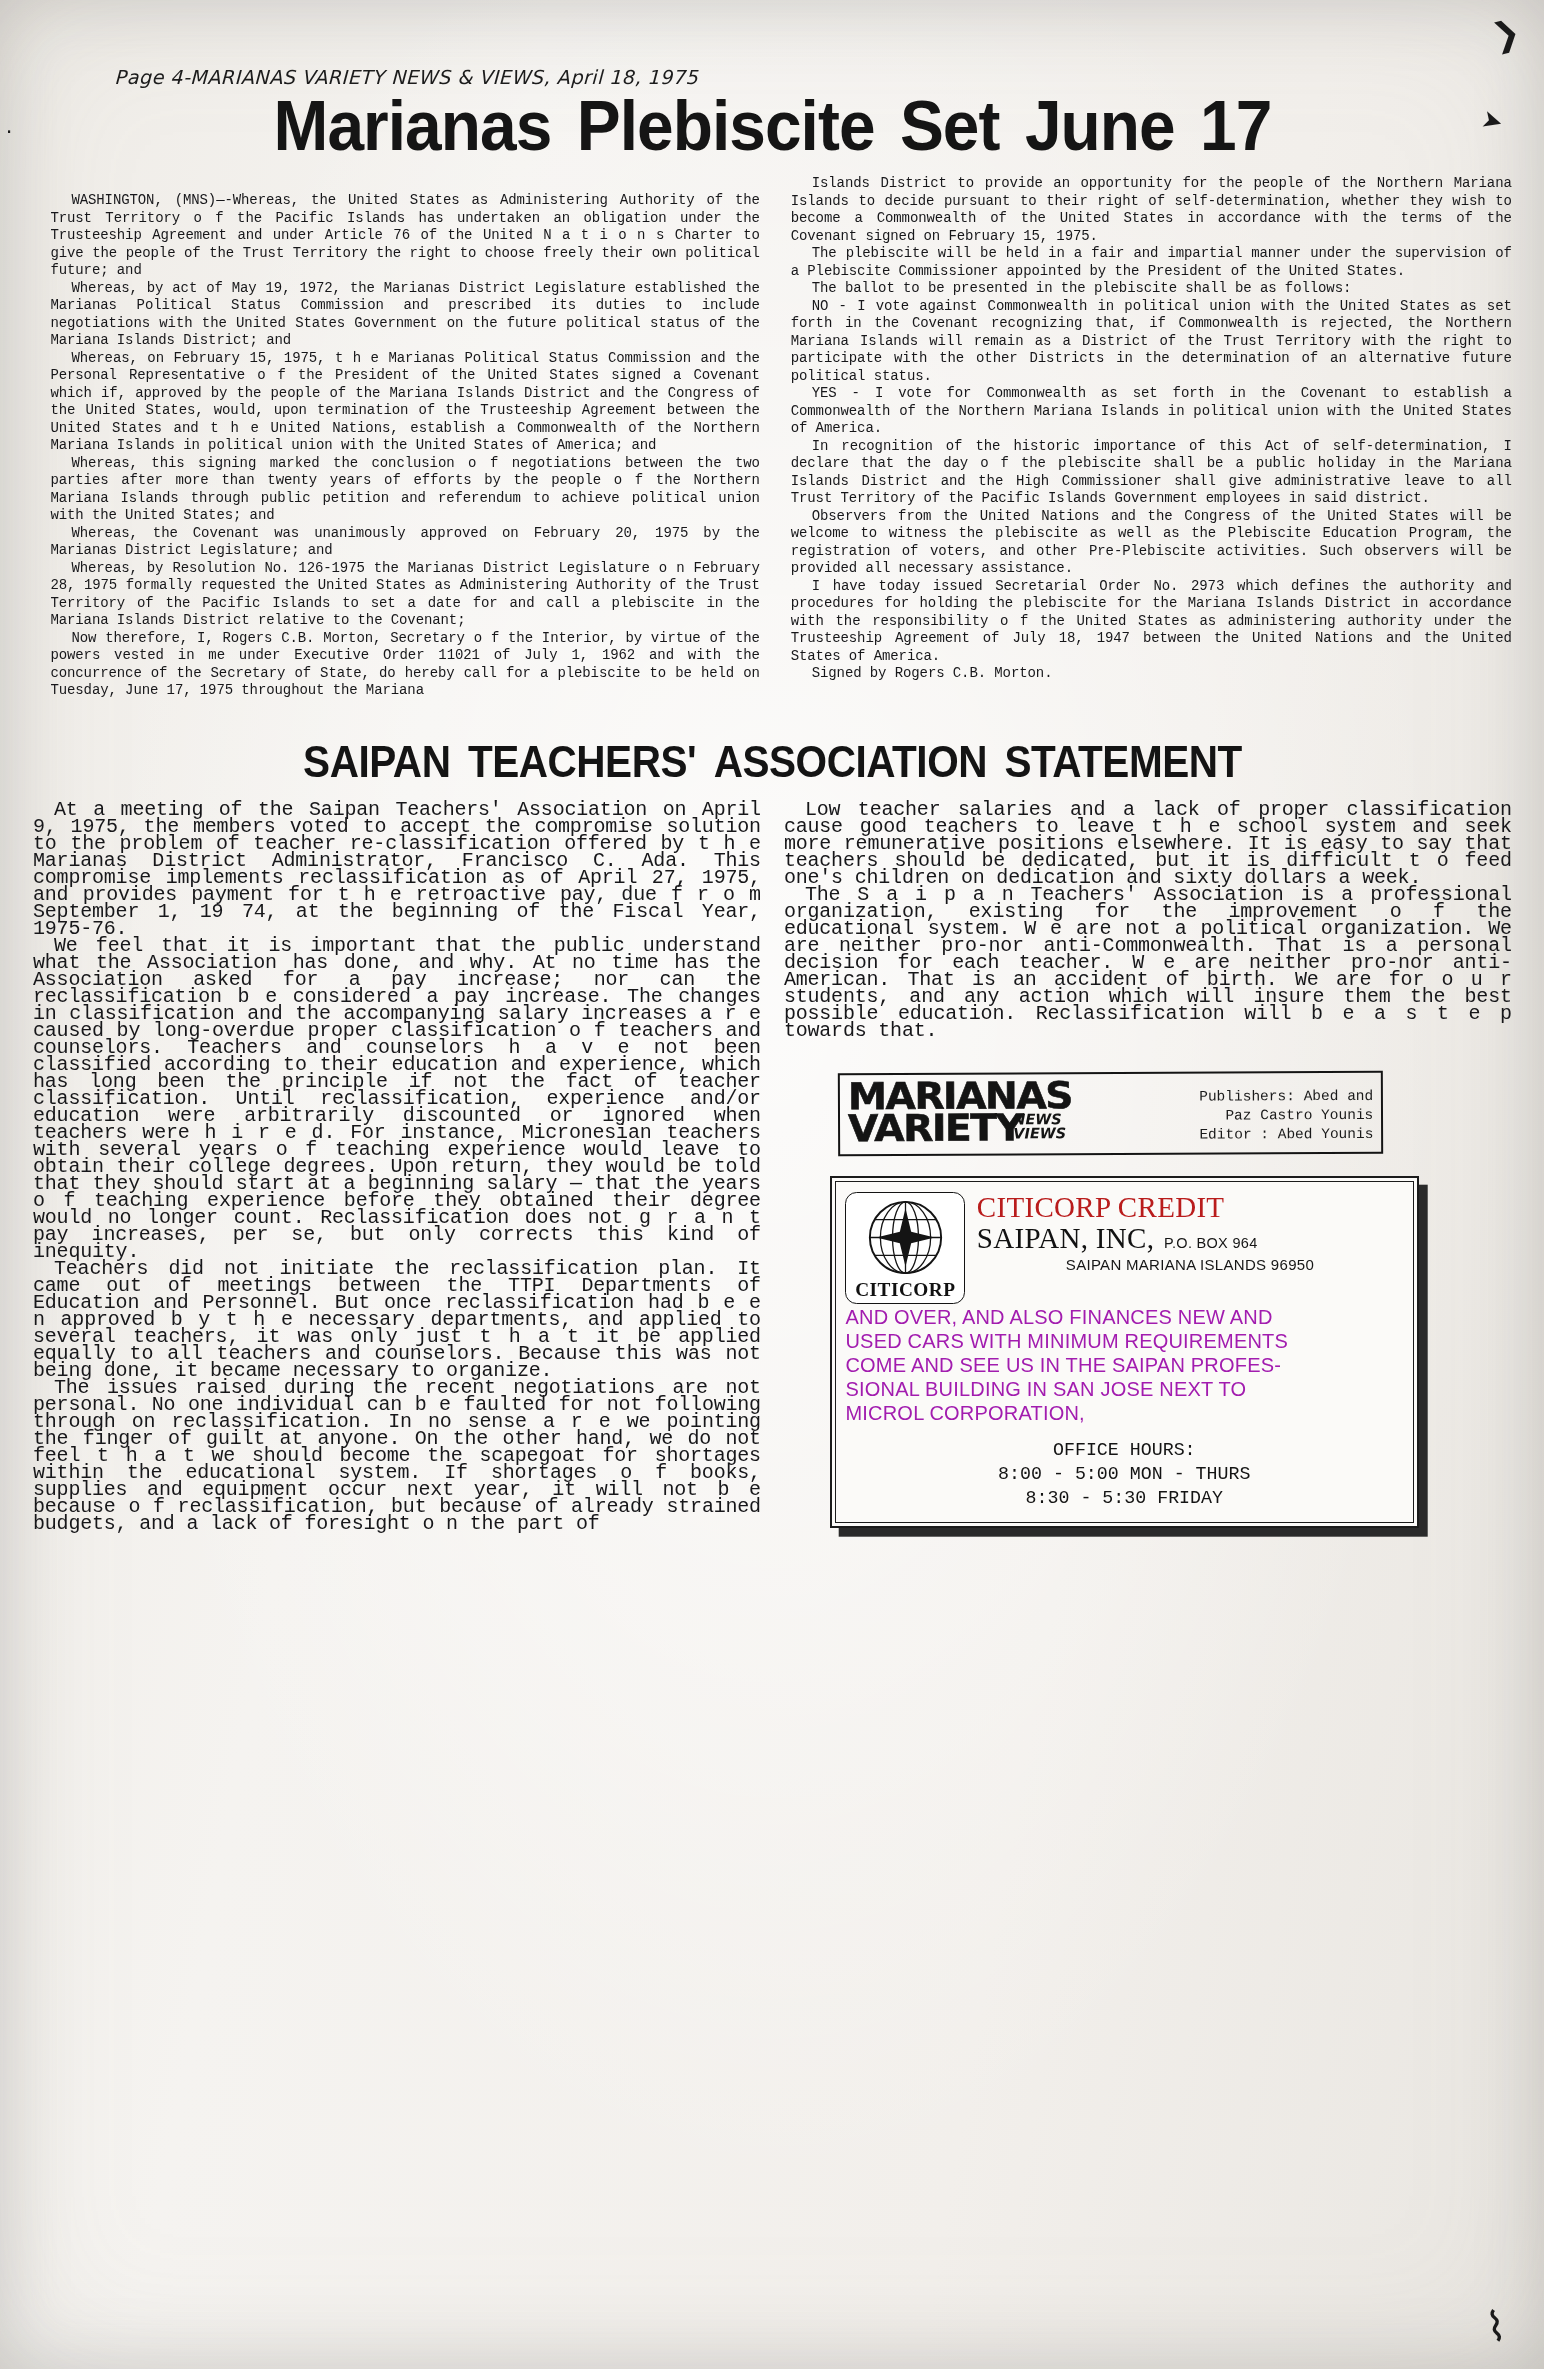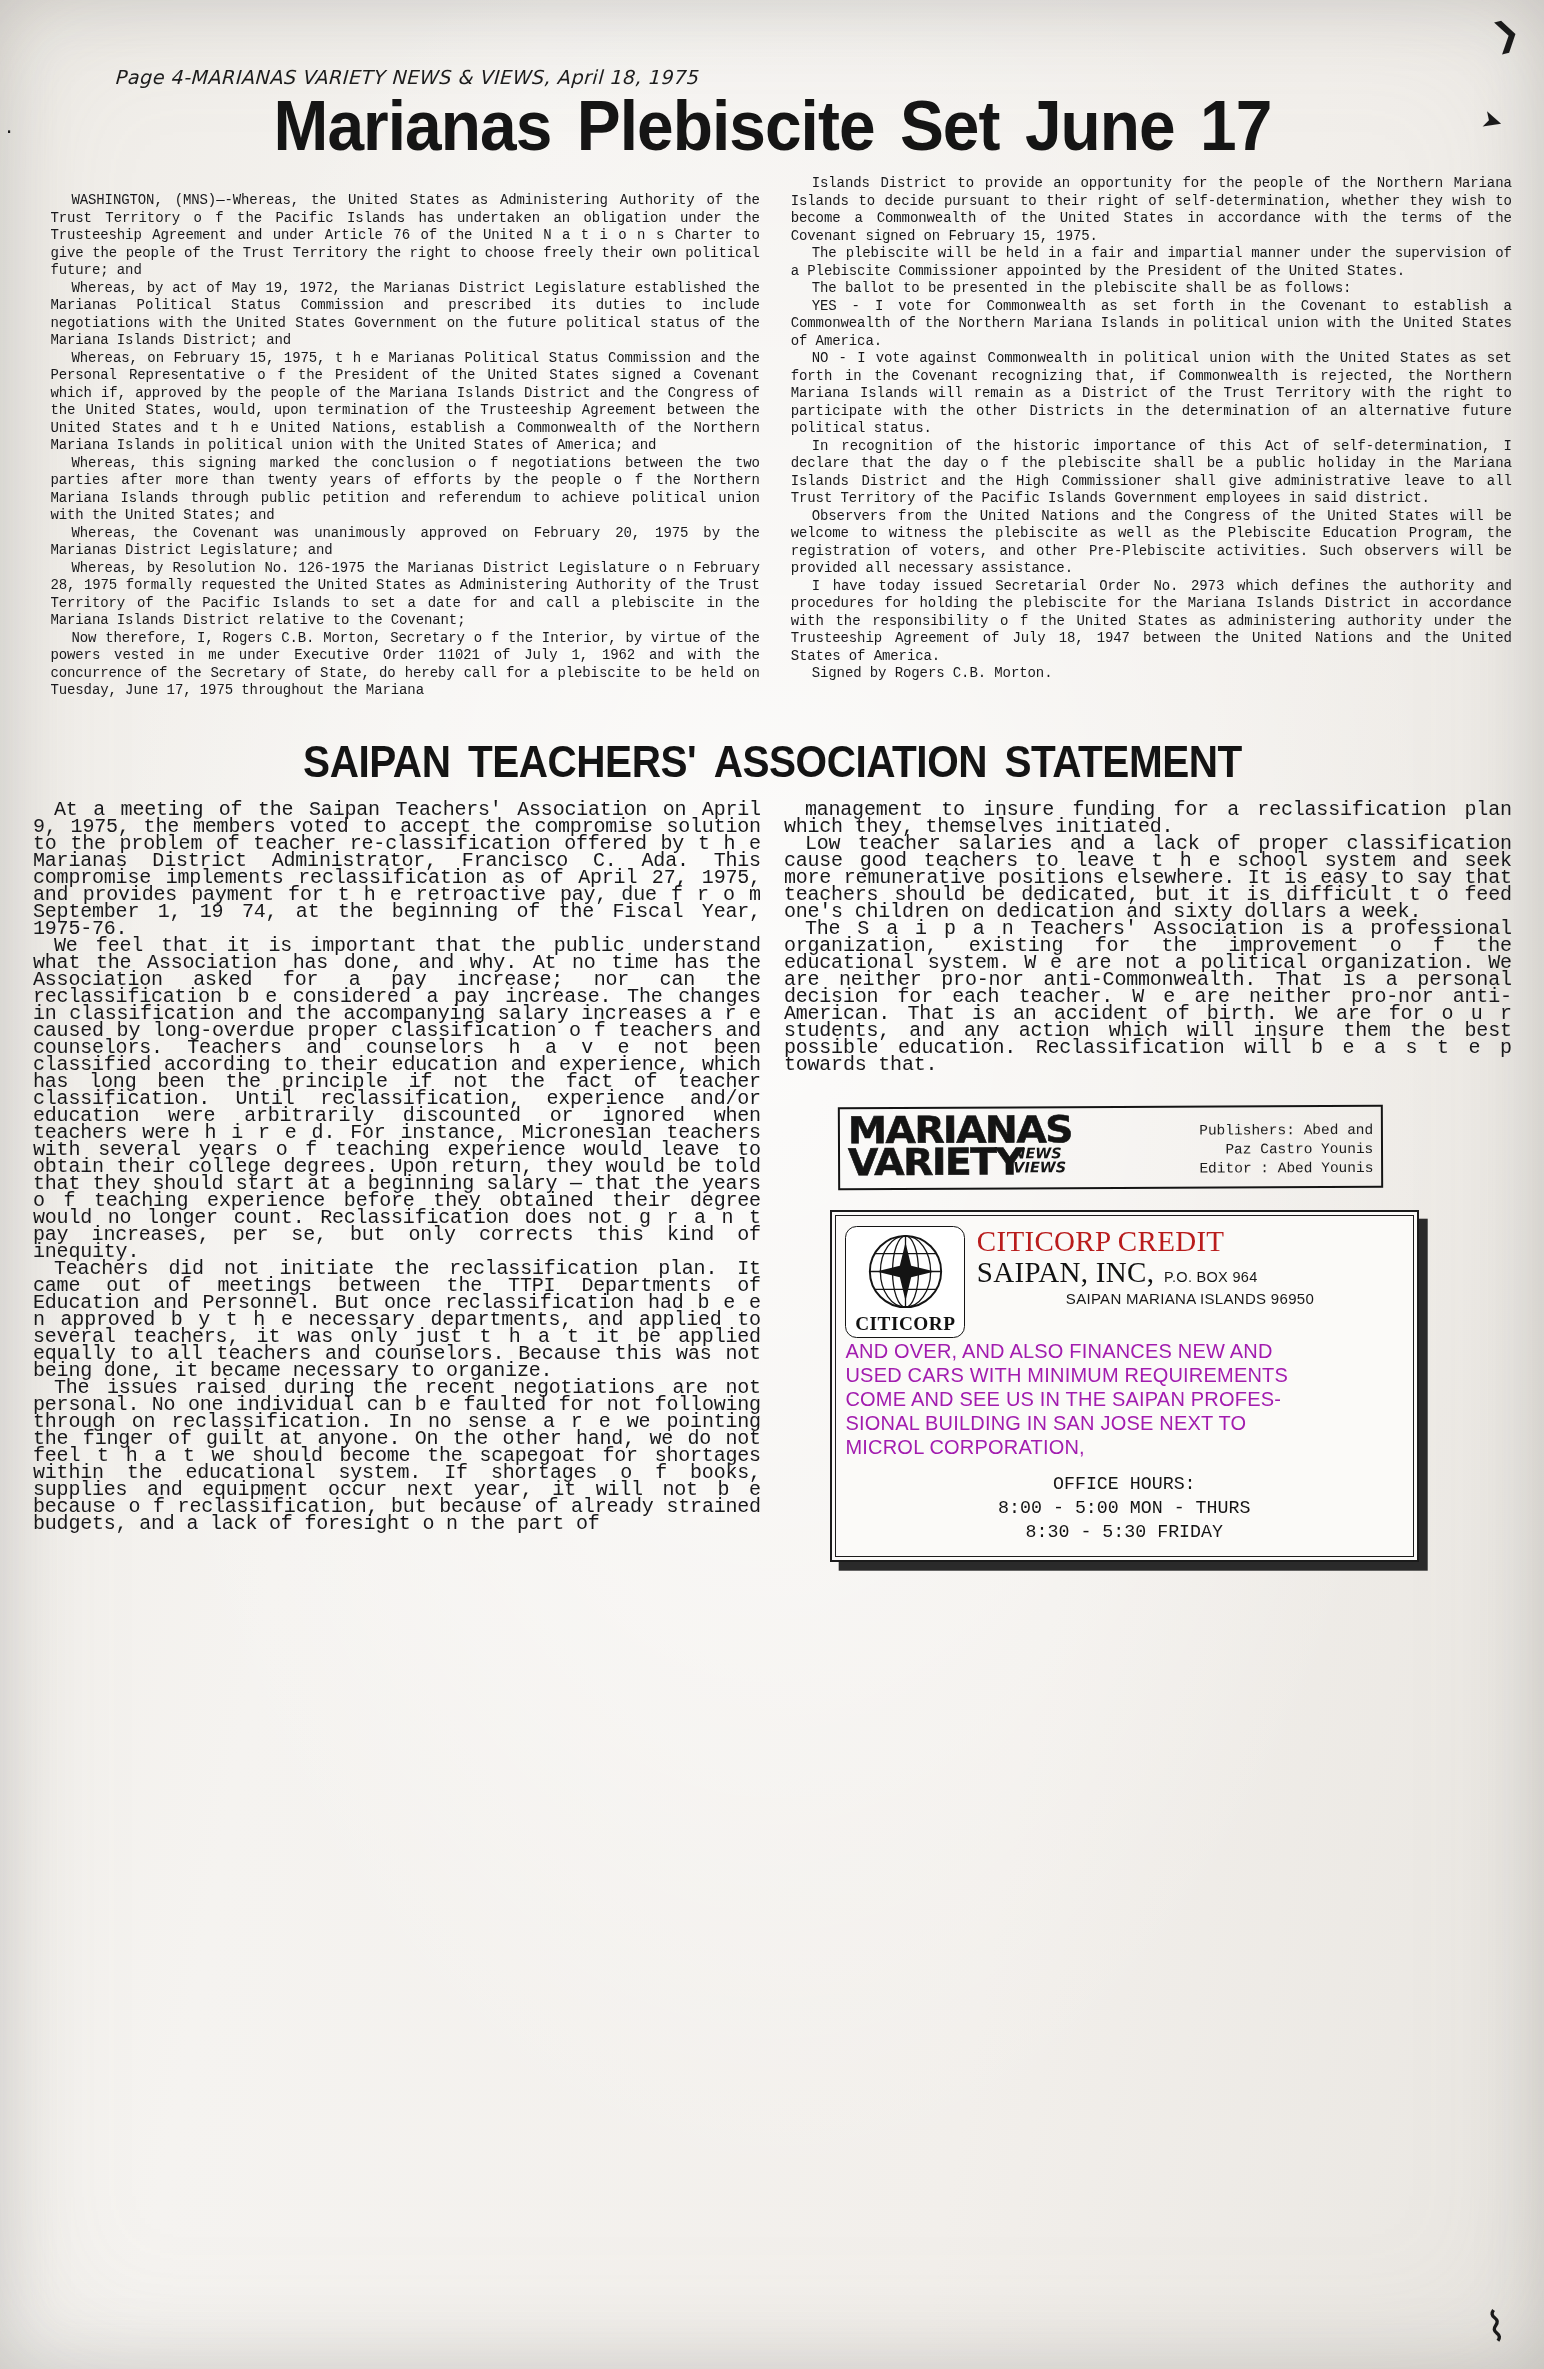--- a/index.html
+++ b/index.html
@@ -236,22 +236,22 @@
           <p>Whereas, the Covenant was unanimously approved on February 20, 1975 by the Marianas District Legislature; and</p>
           <p>Whereas, by Resolution No. 126-1975 the Marianas District Legislature o n February 28, 1975 formally requested the United States as Administering Authority of the Trust Territory of the Pacific Islands to set a date for and call a plebiscite in the Mariana Islands District relative to the Covenant;</p>
           <p>Now therefore, I, Rogers C.B. Morton, Secretary o f the Interior, by virtue of the powers vested in me under Executive Order 11021 of July 1, 1962 and with the concurrence of the Secretary of State, do hereby call for a plebiscite to be held on Tuesday, June 17, 1975 throughout the Mariana</p>
         </div>
       </div>
       <div class="col col-right">
         <div class="body">
           <p>Islands District to provide an opportunity for the people of the Northern Mariana Islands to decide pursuant to their right of self-determination, whether they wish to become a Commonwealth of the United States in accordance with the terms of the Covenant signed on February 15, 1975.</p>
           <p>The plebiscite will be held in a fair and impartial manner under the supervision of a Plebiscite Commissioner appointed by the President of the United States.</p>
           <p>The ballot to be presented in the plebiscite shall be as follows:</p>
+          <p>NO - I vote against Commonwealth in political union with the United States as set forth in the Covenant recognizing that, if Commonwealth is rejected, the Northern Mariana Islands will remain as a District of the Trust Territory with the right to participate with the other Districts in the determination of an alternative future political status.</p>
           <p>YES - I vote for Commonwealth as set forth in the Covenant to establish a Commonwealth of the Northern Mariana Islands in political union with the United States of America.</p>
-          <p>NO - I vote against Commonwealth in political union with the United States as set forth in the Covenant recognizing that, if Commonwealth is rejected, the Northern Mariana Islands will remain as a District of the Trust Territory with the right to participate with the other Districts in the determination of an alternative future political status.</p>
           <p>In recognition of the historic importance of this Act of self-determination, I declare that the day o f the plebiscite shall be a public holiday in the Mariana Islands District and the High Commissioner shall give administrative leave to all Trust Territory of the Pacific Islands Government employees in said district.</p>
           <p>Observers from the United Nations and the Congress of the United States will be welcome to witness the plebiscite as well as the Plebiscite Education Program, the registration of voters, and other Pre-Plebiscite activities. Such observers will be provided all necessary assistance.</p>
           <p>I have today issued Secretarial Order No. 2973 which defines the authority and procedures for holding the plebiscite for the Mariana Islands District in accordance with the responsibility o f the United States as administering authority under the Trusteeship Agreement of July 18, 1947 between the United Nations and the United States of America.</p>
           <p>Signed by Rogers C.B. Morton.</p>
         </div>
       </div>
     </div>
 
     <h2 class="sec-headline">
       <span class="w">SAIPAN</span><span class="w">TEACHERS'</span><span class="w">ASSOCIATION</span><span class="w">STATEMENT</span>
@@ -262,21 +262,20 @@
         <div class="body2">
           <p>At a meeting of the Saipan Teachers' Association on April 9, 1975, the members voted to accept the compromise solution to the problem of teacher re-classification offered by t h e Marianas District Administrator, Francisco C. Ada. This compromise implements reclassification as of April 27, 1975, and provides payment for t h e retroactive pay, due f r o m September 1, 19 74, at the beginning of the Fiscal Year, 1975-76.</p>
           <p>We feel that it is important that the public understand what the Association has done, and why. At no time has the Association asked for a pay increase; nor can the reclassification b e considered a pay increase. The changes in classification and the accompanying salary increases a r e caused by long-overdue proper classification o f teachers and counselors. Teachers and counselors h a v e not been classified according to their education and experience, which has long been the principle if not the fact of teacher classification. Until reclassification, experience and/or education were arbitrarily discounted or ignored when teachers were h i r e d. For instance, Micronesian teachers with several years o f teaching experience would leave to obtain their college degrees. Upon return, they would be told that they should start at a beginning salary — that the years o f teaching experience before they obtained their degree would no longer count. Reclassification does not g r a n t pay increases, per se, but only corrects this kind of inequity.</p>
           <p>Teachers did not initiate the reclassification plan. It came out of meetings between the TTPI Departments of Education and Personnel. But once reclassification had b e e n approved b y t h e necessary departments, and applied to several teachers, it was only just t h a t it be applied equally to all teachers and counselors. Because this was not being done, it became necessary to organize.</p>
           <p>The issues raised during the recent negotiations are not personal. No one individual can b e faulted for not following through on reclassification. In no sense a r e we pointing the finger of guilt at anyone. On the other hand, we do not feel t h a t we should become the scapegoat for shortages within the educational system. If shortages o f books, supplies and equipment occur next year, it will not b e because o f reclassification, but because of already strained budgets, and a lack of foresight o n the part of</p>
         </div>
       </div>
 
       <div class="c2r">
         <div class="body2">
-          <p>management to insure funding for a reclassification plan which they, themselves initiated.</p>
           <p>Low teacher salaries and a lack of proper classification cause good teachers to leave t h e school system and seek more remunerative positions elsewhere. It is easy to say that teachers should be dedicated, but it is difficult t o feed one's children on dedication and sixty dollars a week.</p>
           <p>The  S a i p a n  Teachers' Association is a professional organization, existing for the improvement o f the educational system. W e are not a political organization. We are neither pro-nor anti-Commonwealth. That is a personal decision for each teacher. W e are neither pro-nor anti-American. That is an accident of birth. We are for o u r students, and any action which will insure them the best possible education. Reclassification will b e a s t e p towards that.</p>
         </div>
 
         <div class="masthead-row">
           <div class="logo-cell">
             <div class="logo-top">MARIANAS</div>
             <div class="logo-bot">
               <div class="logo-variety">VARIETY</div>
               <div class="logo-nv">

